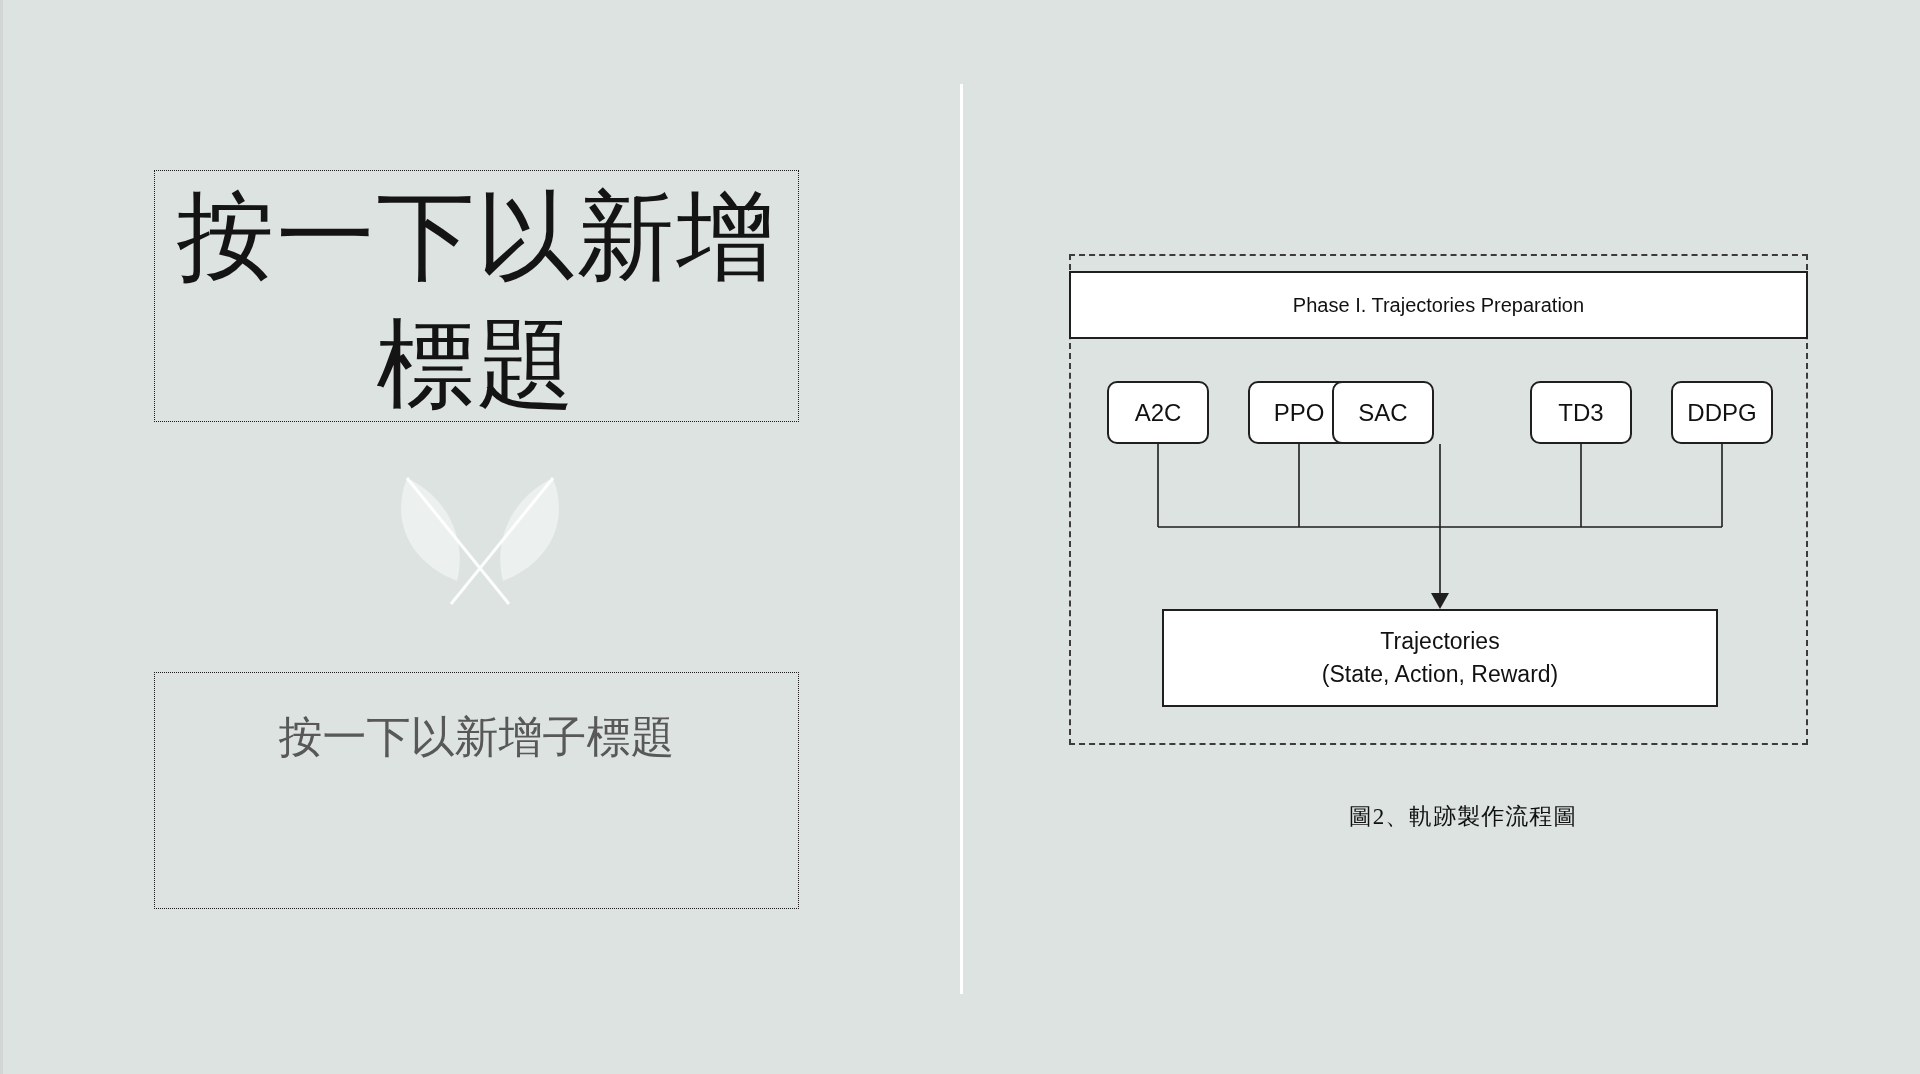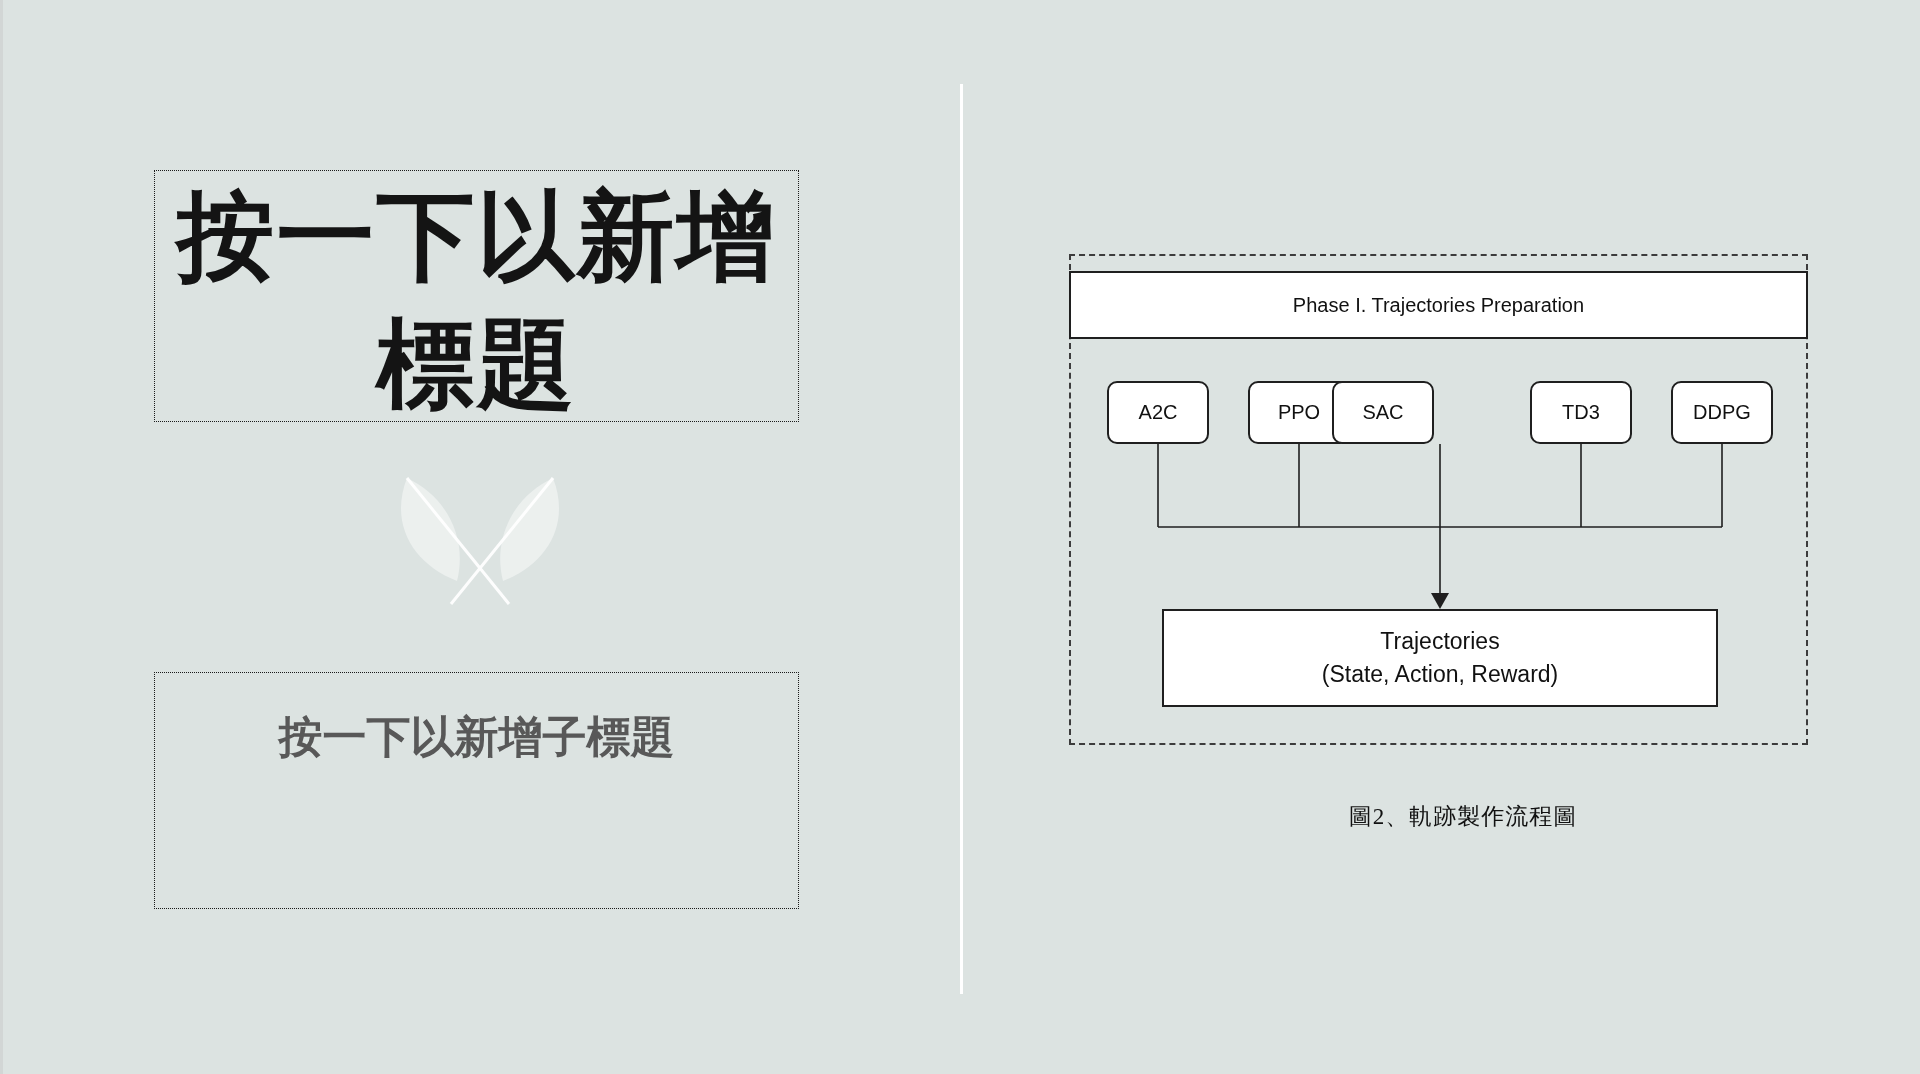--- a/index.html
+++ b/index.html
@@ -3,21 +3,21 @@
 <meta charset="utf-8">
 <style>
   html,body{margin:0;padding:0;background:#c9cfce;}
   .slide{
     position:relative;width:1920px;height:1074px;overflow:hidden;
     background:#dce3e1;
     font-family:"Liberation Sans", sans-serif;
   }
   .edge-strip{position:absolute;left:0;top:0;width:3px;height:1074px;background:#d2d6d5;}
   
-  .placeholder{position:absolute;border:1px dotted #1a1a1a;box-sizing:border-box;font-weight:bold;}
+  .placeholder{position:absolute;border:1px dotted #1a1a1a;box-sizing:border-box;}
   .title-box{left:154px;top:170px;width:645px;height:252px;}
   .title-text{
     margin-top:2px;width:100%;
     font-family:"Liberation Serif","DejaVu Serif",serif;
     font-size:98px;line-height:128px;letter-spacing:2px;
     color:#141414;text-align:center;
   }
   .subtitle-box{left:154px;top:672px;width:645px;height:237px;}
   .subtitle-text{
     margin-top:38px;width:100%;
@@ -35,21 +35,21 @@
   .phase-box{
     position:absolute;left:1069px;top:271px;width:739px;height:68px;
     background:#ffffff;border:2px solid #1f1f1f;box-sizing:border-box;
     display:flex;align-items:center;justify-content:center;
     font-size:20px;color:#111111;
   }
   .algo-box{
     position:absolute;top:381px;width:102px;height:63px;
     background:#ffffff;border:2px solid #1f1f1f;border-radius:10px;box-sizing:border-box;
     display:flex;align-items:center;justify-content:center;
-    font-size:20px;color:#111111;
+    font-size:24px;color:#111111;
   }
   .algo-0{left:1107px}.algo-1{left:1248px}.algo-2{left:1332px}.algo-3{left:1530px}.algo-4{left:1671px}
   .connectors{position:absolute;left:0;top:0;width:1920px;height:1074px;pointer-events:none;}
   .traj-box{
     position:absolute;left:1162px;top:609px;width:556px;height:98px;
     background:#ffffff;border:2px solid #1f1f1f;box-sizing:border-box;
     display:flex;flex-direction:column;align-items:center;justify-content:center;
     font-size:23px;line-height:33px;color:#111111;text-align:center;
   }
   .caption{

